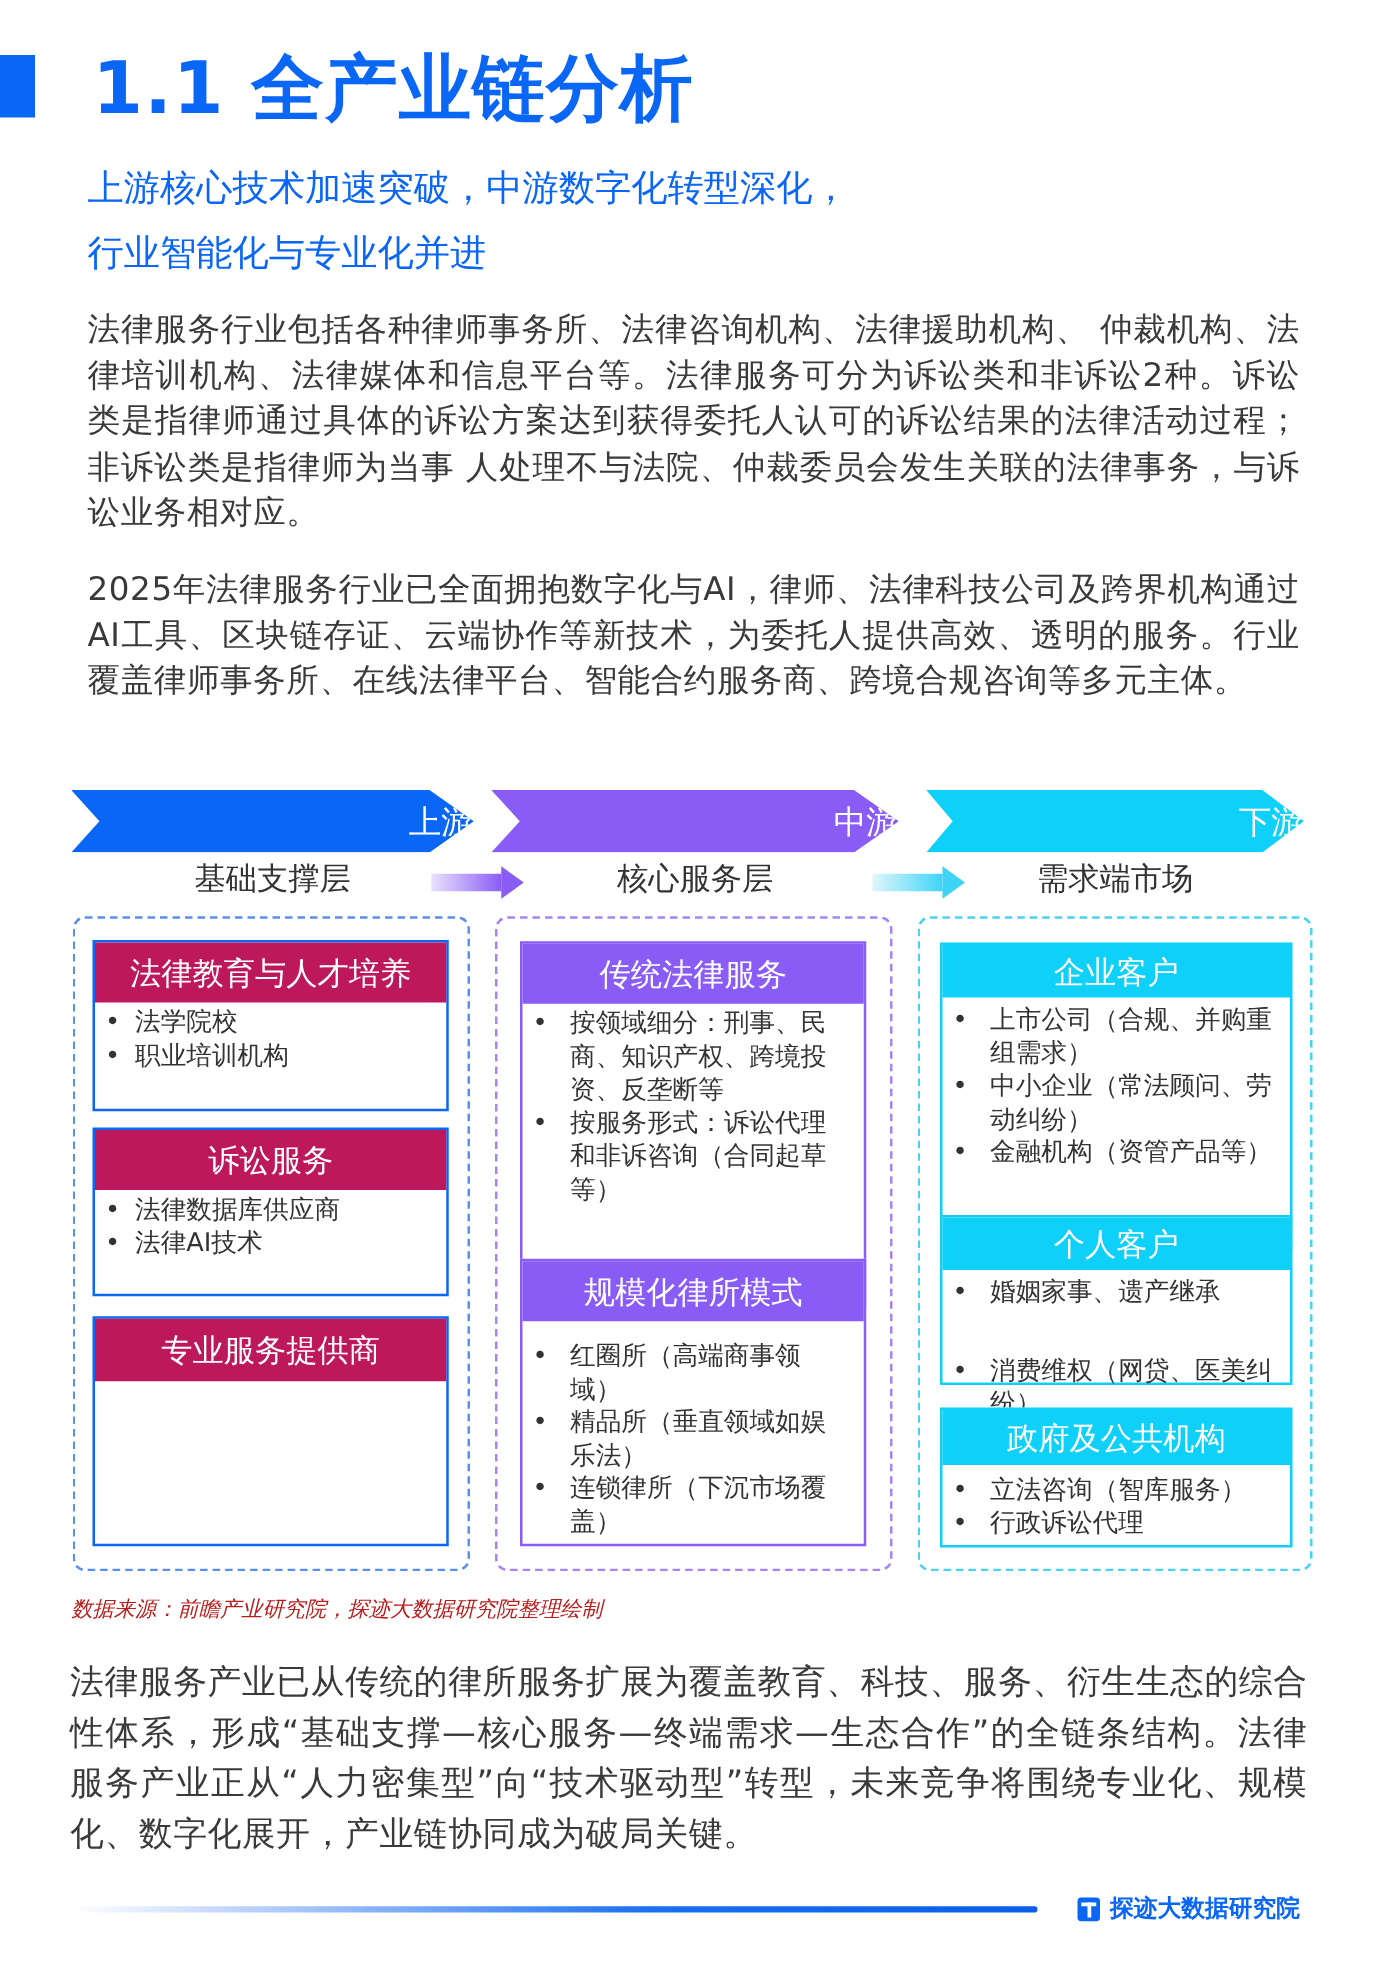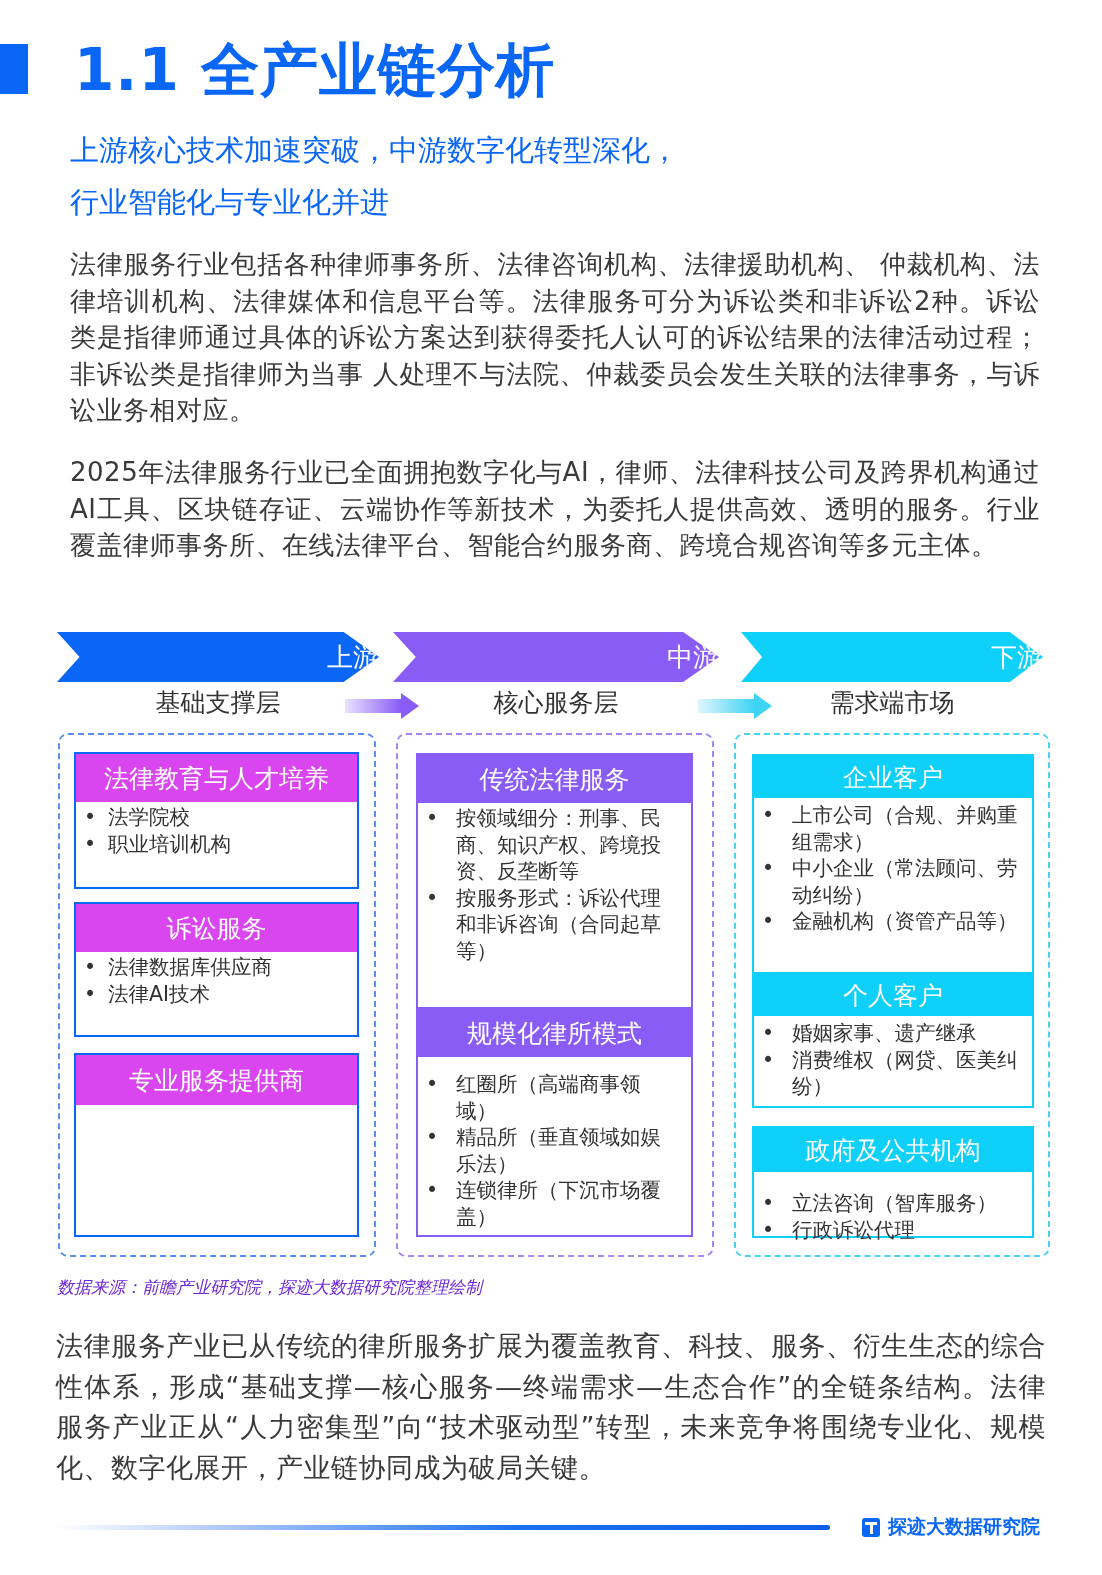--- a/index.html
+++ b/index.html
@@ -42,27 +42,27 @@
   .column.mid { left: 396px; width: 318px; border-color: #a585f3; }
   .column.down { left: 734px; width: 316px; border-color: #49d2f2; }
 
   .card { position: absolute; border: 2px solid; background: #fff; }
   .card .head { color: #fff; font-size: 25px; text-align: center; display: flex; align-items: center; justify-content: center; }
   .card ul { list-style: none; font-size: 20.5px; line-height: 26.5px; color: #333; }
   .card li { position: relative; padding-left: 32px; }
   .card li::before { content: "•"; position: absolute; left: 8px; top: 0; }
 
   .blue { border-color: #0a66f5; }
-  .blue .head { background: #d946ef; }
+  .blue .head { background: #be185d; }
   .purple { border-color: #8a5cf6; }
   .purple .head { background: #8a5cf6; }
   .cyan { border-color: #0fd0f8; }
   .cyan .head { background: #0fd0f8; }
 
-  .source { position: absolute; left: 57px; top: 1276px; font-size: 17px; font-style: italic; color: #6d28d9; }
+  .source { position: absolute; left: 57px; top: 1276px; font-size: 17px; font-style: italic; color: #b91c1c; }
 
   .footer-line { position: absolute; left: 56px; top: 1525px; width: 774px; height: 5px; border-radius: 3px; background: linear-gradient(90deg, #ffffff 0%, #bcd2fb 18%, #1a6ff2 60%, #0a5ee8 100%); }
   .footer-logo { position: absolute; left: 862px; top: 1514px; display: flex; align-items: center; gap: 8px; }
   .logo-icon { width: 18px; height: 19px; background: #0a66f5; border-radius: 3px; position: relative; }
   .logo-icon::before { content: ""; position: absolute; left: 3px; top: 4px; width: 12px; height: 3px; background: #fff; }
   .logo-icon::after { content: ""; position: absolute; left: 8px; top: 4px; width: 3px; height: 12px; background: #fff; }
   .logo-text { font-size: 19px; font-weight: bold; color: #0a66f5; }
 </style>
 </head>
 <body>
@@ -143,26 +143,26 @@
   <ul style="padding:4px 8px 0 0;">
     <li style="padding-left:38px;">上市公司（合规、并购重组需求）</li>
     <li style="padding-left:38px;">中小企业（常法顾问、劳动纠纷）</li>
     <li style="padding-left:38px;">金融机构（资管产品等）</li>
   </ul>
 </div>
 <div class="card cyan" style="left:752px; top:972px; width:282px; height:136px;">
   <div class="head" style="height:42px;">个人客户</div>
   <ul style="padding:4px 8px 0 0;">
     <li style="padding-left:38px;">婚姻家事、遗产继承</li>
-    <li style="padding-left:38px;">消费维权（网贷、医美纠纷）</li>
+    <li style="padding-left:38px;margin-top:36px;">消费维权（网贷、医美纠纷）</li>
   </ul>
 </div>
 <div class="card cyan" style="left:752px; top:1126px; width:282px; height:112px;">
   <div class="head" style="height:44px;">政府及公共机构</div>
-  <ul style="padding:6px 8px 0 0;margin-top:12px;">
+  <ul style="padding:6px 8px 0 0;">
     <li style="padding-left:38px;">立法咨询（智库服务）</li>
     <li style="padding-left:38px;">行政诉讼代理</li>
   </ul>
 </div>
 
 <div class="source">数据来源：前瞻产业研究院，探迹大数据研究院整理绘制</div>
 
 <p class="para p3">法律服务产业已从传统的律所服务扩展为覆盖教育、科技、服务、衍生生态的综合性体系，形成“基础支撑—核心服务—终端需求—生态合作”的全链条结构。法律服务产业正从“人力密集型”向“技术驱动型”转型，未来竞争将围绕专业化、规模化、数字化展开，产业链协同成为破局关键。</p>
 
 <div class="footer-line"></div>

